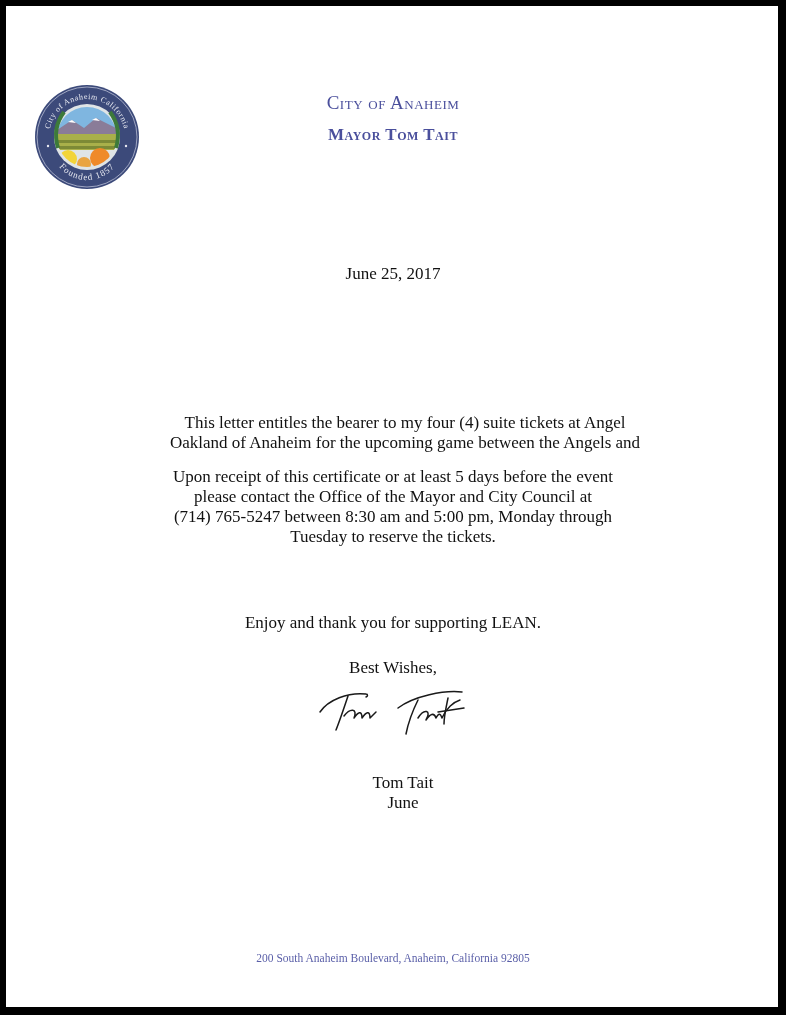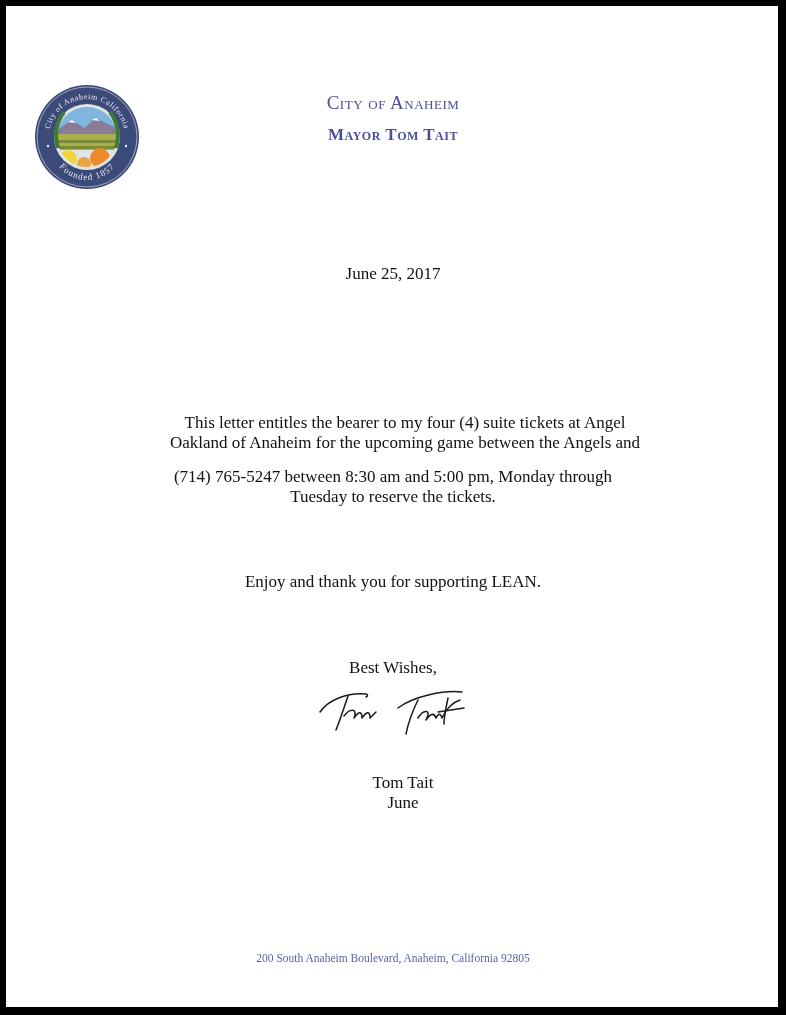--- a/index.html
+++ b/index.html
@@ -80,25 +80,27 @@
   </div>
 
   <div class="text date" style="left:-6px;">June 25, 2017</div>
 
   <div class="text para1" style="left:-6px;margin-left:12px;">
     <span class="line">This letter entitles the bearer to my four (4) suite tickets at Angel</span>
     <span class="line">Oakland of Anaheim for the upcoming game between the Angels and</span>
   </div>
 
   <div class="text para2" style="left:-6px;">
+    <span class="line">Upon receipt of this certificate or at least 5 days before the event</span>
+    <span class="line">please contact the Office of the Mayor and City Council at</span>
     <span class="line">(714) 765-5247 between 8:30 am and 5:00 pm, Monday through</span>
     <span class="line">Tuesday to reserve the tickets.</span>
   </div>
 
-  <div class="text para3" style="left:-6px;">Enjoy and thank you for supporting LEAN.</div>
+  <div class="text para3" style="left:-6px;margin-top:41px;">Enjoy and thank you for supporting LEAN.</div>
 
   <div class="text closing" style="left:-6px;">Best Wishes,</div>
 
   <svg class="signature" viewBox="0 0 170 70">
     <g fill="none" stroke="#1a1a1a" stroke-width="1.5" stroke-linecap="round" stroke-linejoin="round">
 
       <path d="M 6 34 C 14 22, 34 14, 52 16 C 54 16, 54 18, 52 19"></path>
       <path d="M 34 18 C 30 30, 26 42, 22 52"></path>
 
       <path d="M 30 38 C 36 30, 44 30, 40 40 C 44 34, 48 32, 48 40 C 52 34, 56 32, 56 40 C 58 38, 60 36, 62 34"></path>

